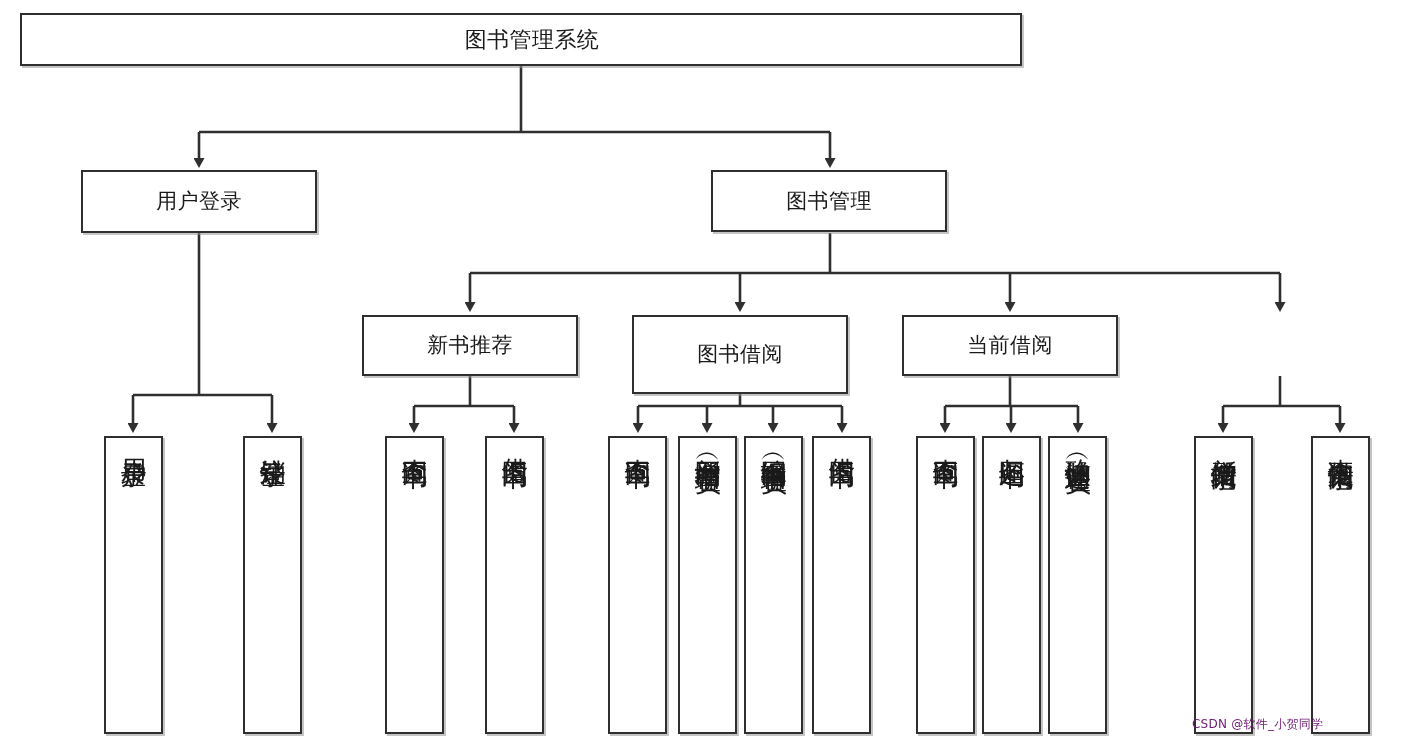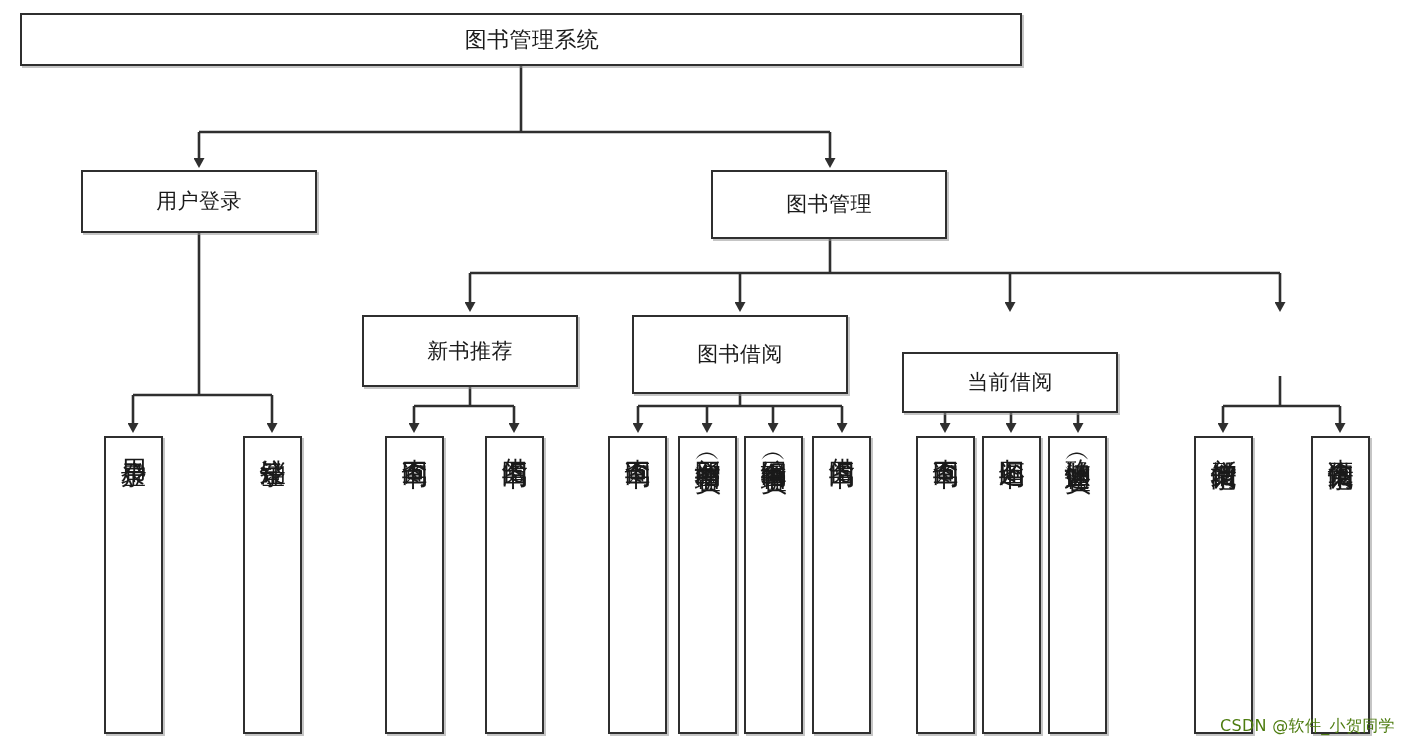--- a/index.html
+++ b/index.html
@@ -54,25 +54,24 @@
     writing-mode: vertical-rl;
     text-orientation: upright;
     font-size: 26px;
     line-height: 1.05;
     letter-spacing: 0.06em;
     margin: 0 auto;
   }
   .node.root .label { font-size: 22px; }
   .watermark {
     position: absolute;
-    font-size: 16px;
-    color: #4d7c0f;
+    font-size: 12px;
+    color: #701a75;
     white-space: nowrap;
     letter-spacing: 0.02em;
-    margin-left: 28px;
   }
 </style>
 </head>
 <body>
 
 <div id="canvas">
 
   <svg class="edges" viewBox="0 0 1405 747">
     <defs>
       <marker id="arrow" markerWidth="10" markerHeight="11" refX="1" refY="5.5" orient="auto" markerUnits="userSpaceOnUse">
@@ -123,31 +122,31 @@
     </g>
   </svg>
 
   <div class="node horizontal root" style="left:20px; top:13px; width:1002px; height:53px;padding-left:22px;">
     <span class="label">图书管理系统</span>
   </div>
 
   <div class="node horizontal" style="left:81px; top:170px; width:236px; height:63px;">
     <span class="label">用户登录</span>
   </div>
-  <div class="node horizontal" style="left:711px; top:170px; width:236px; height:69px;">
+  <div class="node horizontal" style="left:711px; top:170px; width:236px; height:62px;">
     <span class="label">图书管理</span>
   </div>
 
-  <div class="node horizontal" style="left:362px; top:315px; width:216px; height:72px;">
+  <div class="node horizontal" style="left:362px; top:315px; width:216px; height:61px;">
     <span class="label">新书推荐</span>
   </div>
   <div class="node horizontal" style="left:632px; top:315px; width:216px; height:79px;">
     <span class="label">图书借阅</span>
   </div>
-  <div class="node horizontal" style="left:902px; top:315px; width:216px; height:61px;margin-top:37px;">
+  <div class="node horizontal" style="left:902px; top:315px; width:216px; height:61px;">
     <span class="label">当前借阅</span>
   </div>
 
   <div class="node vertical" style="left:104px; top:436px; width:59px; height:298px;">
     <span class="label">用户登录</span>
   </div>
   <div class="node vertical" style="left:243px; top:436px; width:59px; height:298px;">
     <span class="label">注销登录</span>
   </div>
 

